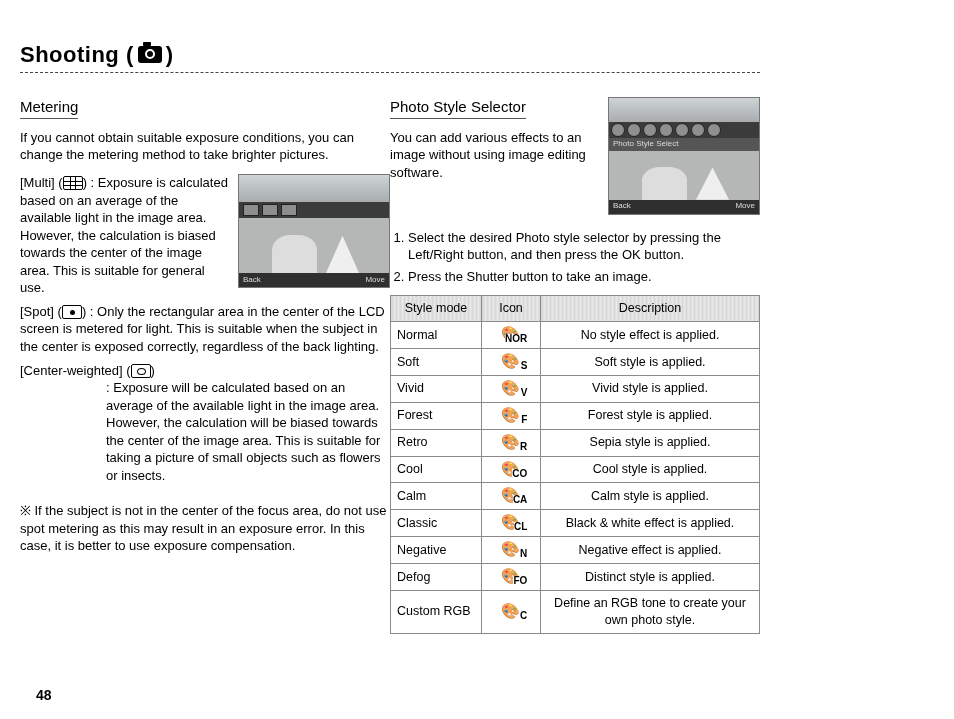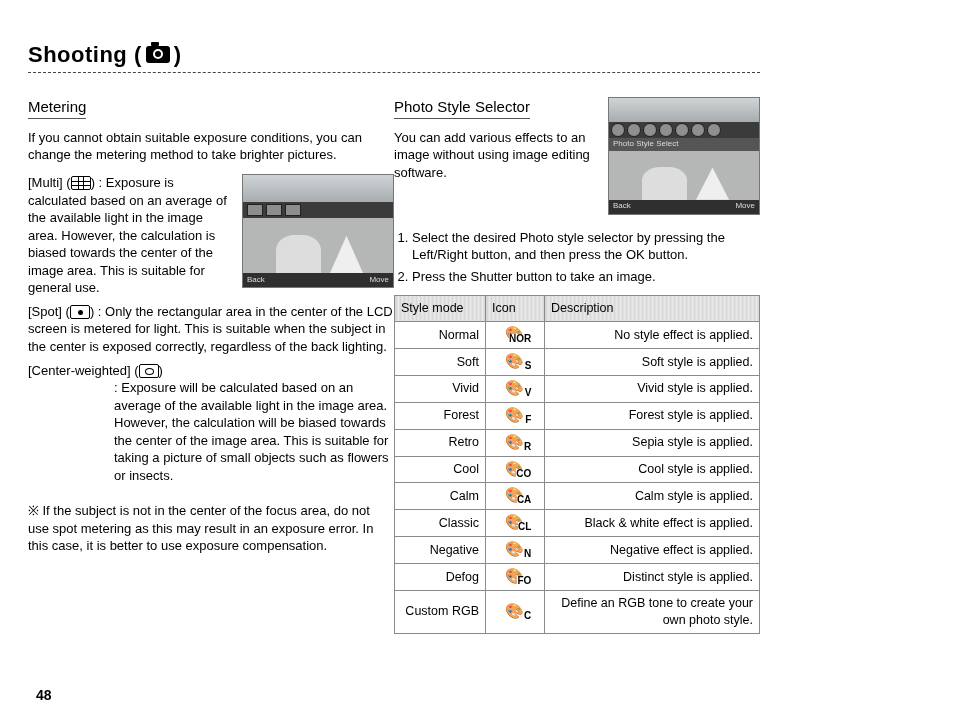--- a/index.html
+++ b/index.html
@@ -1,16 +1,16 @@
 <!DOCTYPE html>
 <html><head>
 <meta charset="utf-8">
 <style>
   html,body{margin:0;padding:0;background:#fff;color:#000;font-family:Arial,Helvetica,sans-serif;font-size:13px;line-height:1.35}
-  .page{width:796px;height:719px;box-sizing:border-box;padding:40px 36px 10px 28px;position:relative}
+  .page{width:796px;height:719px;box-sizing:border-box;padding:40px 36px 10px 20px;position:relative}
   .chapter{font-size:22px;font-weight:bold;letter-spacing:0.5px;display:flex;align-items:center;gap:4px}
   .chapter-rule{border-bottom:1px dashed #444;margin-top:2px;margin-bottom:24px}
   .cols{display:flex;}
   .col{flex:1;min-width:0}
   .sec-title{font-size:15px;display:inline-block;border-bottom:1px solid #555;padding-bottom:1px;margin-bottom:10px}
   .intro{margin-bottom:10px}
   .dl{margin:6px 0}
   .dl .term{display:inline}
   .dl .desc{display:inline}
   .indent{margin-left:86px}
@@ -28,23 +28,23 @@
   .thumb2 .row .c{width:12px;height:12px;border-radius:50%;background:#8f8f8f;border:1px solid #222}
   .thumb2 .lab{height:13px;background:#555;color:#ddd;font-size:8px;padding:0 4px;display:flex;align-items:center}
   .thumb2 .body{flex:2;background:#b5b7b7;position:relative}
   .thumb2 .body .f1{position:absolute;left:22%;bottom:0;width:30%;height:68%;background:#ddd;border-radius:40% 40% 0 0}
   .thumb2 .body .f2{position:absolute;left:58%;bottom:0;width:22%;height:66%;background:#efefef;clip-path:polygon(50% 0,100% 100%,0 100%)}
   .thumb2 .foot{height:14px;background:#2f2f2f;color:#ddd;font-size:8px;display:flex;justify-content:space-between;padding:0 4px;align-items:center}
   .note{margin-top:12px}
   ol.steps{padding-left:18px;margin:6px 0 10px 0}
   ol.steps li{margin-bottom:4px}
   table.styles{border-collapse:collapse;width:100%;font-size:12.5px}
-  table.styles th,table.styles td{border:1px solid #8a8a8a;padding:4px 6px;text-align:right;vertical-align:middle}
-  table.styles th{background:repeating-linear-gradient(90deg,#d8d8d8 0 2px,#e9e9e9 2px 4px);font-weight:normal;text-align:left}
-  table.styles td.mode{text-align:right;width:78px}
+  table.styles th,table.styles td{border:1px solid #8a8a8a;padding:4px 6px;text-align:center;vertical-align:middle}
+  table.styles th{background:repeating-linear-gradient(90deg,#d8d8d8 0 2px,#e9e9e9 2px 4px);font-weight:normal;text-align:center}
+  table.styles td.mode{text-align:left;width:78px}
   table.styles td.icon{text-align:center;width:46px}
   .picon{display:inline-block;font-size:15px;line-height:1;position:relative}
   .picon .sub{position:absolute;right:-7px;bottom:-3px;font-size:10px;font-weight:bold;background:#fff}
   .cam-icon{display:inline-block;width:24px;height:17px;background:#000;border-radius:3px;position:relative;vertical-align:-2px}
   .cam-icon::before{content:"";position:absolute;top:-4px;left:5px;width:8px;height:4px;background:#000;border-radius:1px}
   .cam-icon::after{content:"";position:absolute;top:3px;left:7px;width:10px;height:10px;border:2px solid #fff;border-radius:50%;box-sizing:border-box}
   .micon{display:inline-block;border:1.5px solid #000;border-radius:2px;vertical-align:-3px;box-sizing:border-box}
   .mi-multi{width:20px;height:14px;position:relative}
   .mi-multi::before,.mi-multi::after{content:"";position:absolute;background:#000}
   .mi-multi::before{left:6px;top:0;width:1px;height:100%;box-shadow:5px 0 #000}

